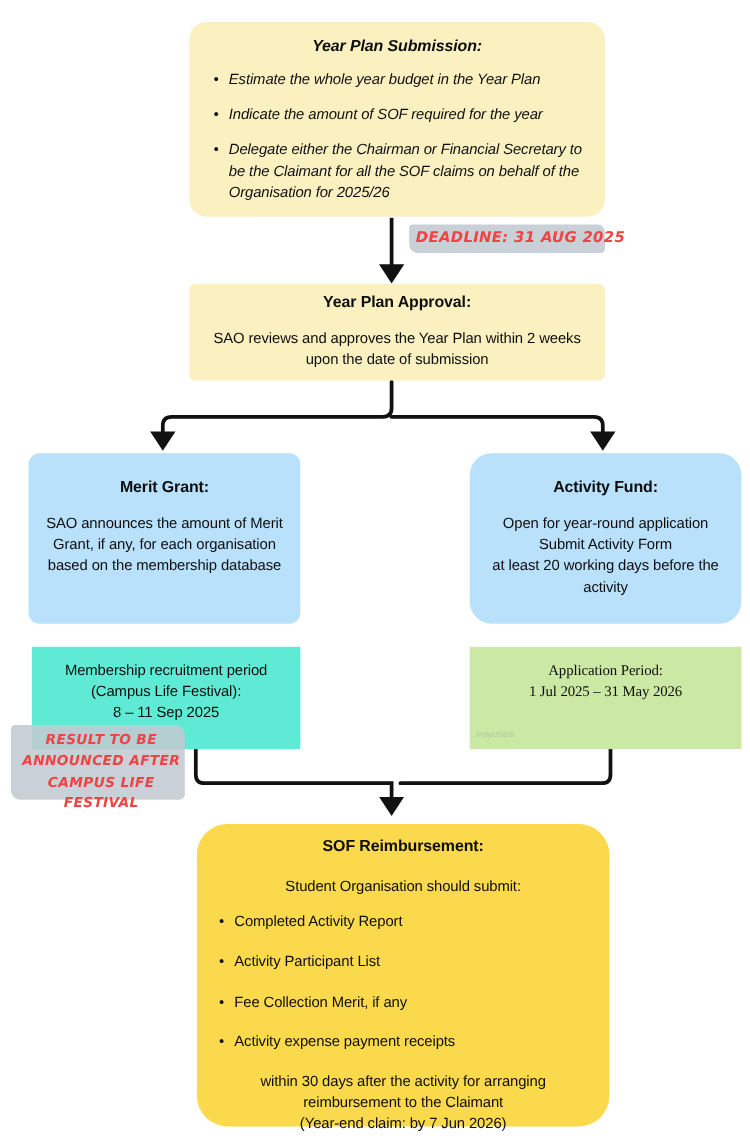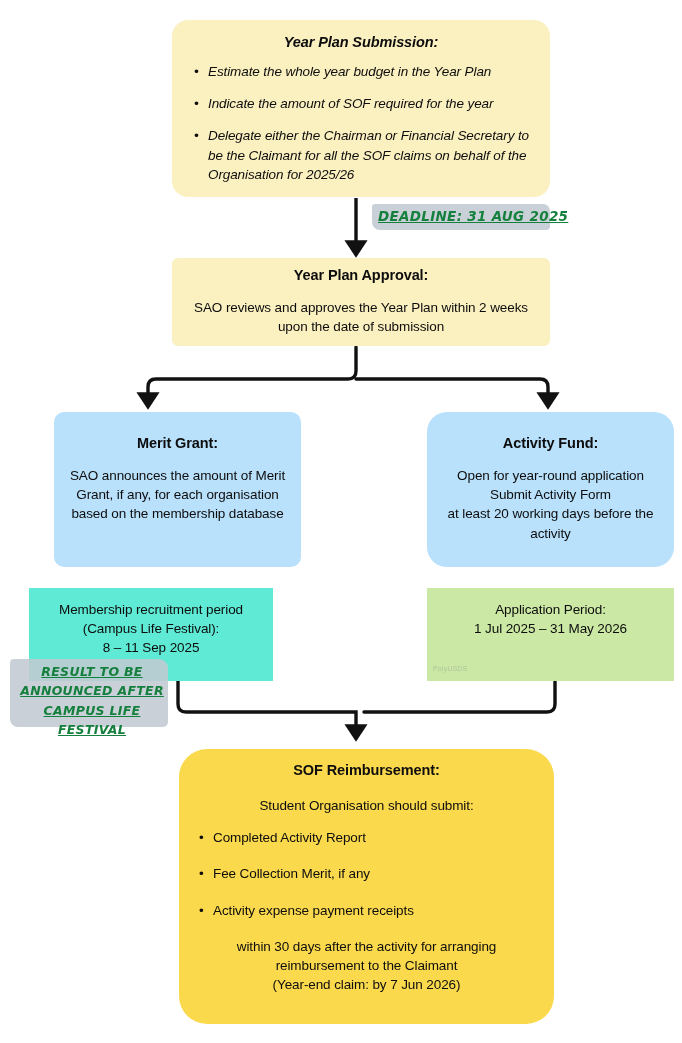--- a/index.html
+++ b/index.html
@@ -74,21 +74,20 @@
     border-radius: 6px;
     padding: 8px 22px 0 22px;
   }
   #node-year-plan-approval .node-body { margin-top: 14px; }
 
   #node-merit-grant {
     left: 26px; top: 412px; width: 247px; height: 155px;
     background: #B9E1FC;
     border-radius: 10px;
     padding: 22px 14px 0 14px;
-    margin-left: 28px;
   }
   #node-merit-grant .node-body { margin-top: 14px; }
 
   #node-activity-fund {
     left: 427px; top: 412px; width: 247px; height: 155px;
     background: #B9E1FC;
     border-radius: 20px;
     padding: 22px 12px 0 12px;
   }
   #node-activity-fund .node-body { margin-top: 14px; }
@@ -130,27 +129,26 @@
   .annotation {
     position: absolute;
   }
   .annotation .brush {
     position: absolute;
     background: #C2C9D2;
     opacity: 0.88;
   }
   .annotation .hand {
     position: relative;
-    color: #15803d;
+    color: #ef4444;
     font-family: "DejaVu Sans", sans-serif;
     font-weight: bold;
     font-style: italic;
     letter-spacing: 0.3px;
     white-space: nowrap;
-    text-decoration: underline;
   }
 
   #annotation-deadline { left: 370px; top: 200px; width: 182px; height: 36px; }
   #annotation-deadline .brush {
     left: 2px; top: 4px; width: 178px; height: 26px;
     border-radius: 3px 7px 4px 8px;
   }
   #annotation-deadline .hand {
     display: block;
     font-size: 13.5px;
@@ -231,37 +229,38 @@
 at least 20 working days before the activity</div>
   </div>
 
   <div class="node" id="node-membership-period">
     <div class="node-body" style="white-space: pre-line;">Membership recruitment period
 (Campus Life Festival):
 8 – 11 Sep 2025</div>
   </div>
 
   <div class="node" id="node-application-period">
-    <div class="node-body" style="white-space: pre-line;">Application Period:
+    <div class="node-body" style="white-space: pre-line; font-family: Liberation Serif, serif;">Application Period:
 1 Jul 2025 – 31 May 2026</div>
   </div>
   <div class="watermark" id="watermark-application">PolyUSDS</div>
 
   <div class="annotation" id="annotation-result">
     <div class="brush"></div>
     <div class="hand" style="white-space: pre-line;">RESULT TO BE
 ANNOUNCED AFTER
 CAMPUS LIFE FESTIVAL</div>
   </div>
 
   <div class="node" id="node-sof-reimbursement">
     <div class="node-title">SOF Reimbursement:</div>
     <div class="node-body subhead">Student Organisation should submit:</div>
     <ul class="bullets">
       <li>Completed Activity Report</li>
+      <li>Activity Participant List</li>
       <li>Fee Collection Merit, if any</li>
       <li>Activity expense payment receipts</li>
     </ul>
     <div class="node-body tail" style="white-space: pre-line;">within 30 days after the activity for arranging reimbursement to the Claimant
 (Year-end claim: by 7 Jun 2026)</div>
   </div>
 
 </div>
 
 </body></html>

